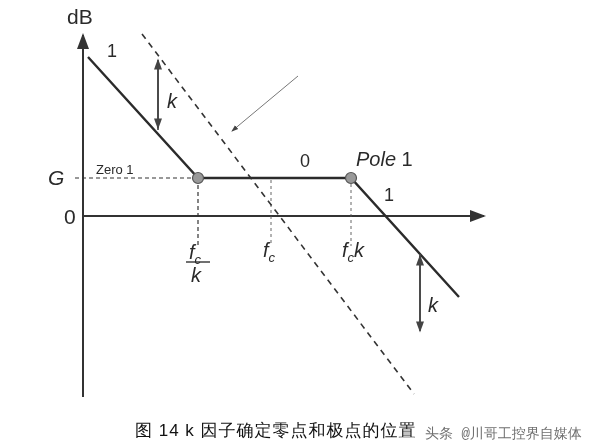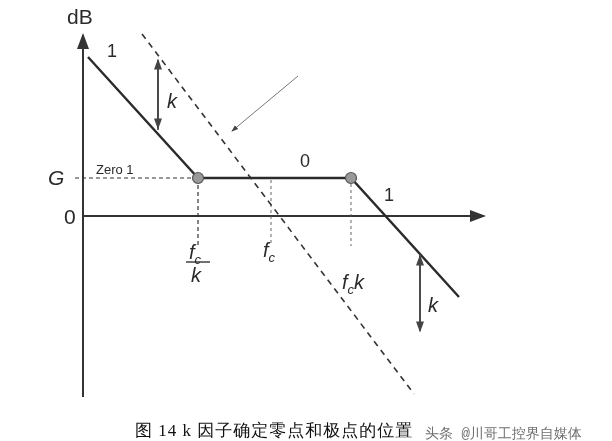--- a/index.html
+++ b/index.html
@@ -2,21 +2,21 @@
 <html><head>
 <meta charset="utf-8">
 <style>
   html, body { margin:0; padding:0; background:#ffffff; }
   body { width:612px; height:441px; position:relative; overflow:hidden;
          font-family:"Liberation Sans", sans-serif; color:#222; }
   #figure { position:absolute; left:0; top:0; width:564px; height:441px; }
   .lbl { position:absolute; white-space:nowrap; line-height:1; color:#2a2a2a; }
   .it { font-style:italic; }
   .caption { position:absolute; left:135px; top:419px; font-size:17px; color:#111;
-             font-family:Liberation Serif, serif; letter-spacing:1px; white-space:nowrap; }
+             font-family:Liberation Sans, sans-serif; letter-spacing:1px; white-space:nowrap; }
   .watermark { position:absolute; left:425px; top:425px; font-size:14px; color:#555;
                font-family:Liberation Mono, monospace; white-space:nowrap; opacity:0.85; }
 </style>
 </head>
 <body>
 
 <div id="figure">
   <svg width="612" height="441" viewBox="0 0 612 441">
     <defs>
       <marker id="arr" markerWidth="8" markerHeight="8" refX="7" refY="4" orient="auto">
@@ -55,24 +55,27 @@
   </svg>
 
   <span class="lbl" style="left:67px;top:6px;font-size:21px;">dB</span>
   <span class="lbl it" style="left:48px;top:167px;font-size:21px;">G</span>
   <span class="lbl" style="left:64px;top:206px;font-size:21px;">0</span>
 
   <span class="lbl" style="left:107px;top:42px;font-size:18px;">1</span>
   <span class="lbl it" style="left:167px;top:91px;font-size:20px;">k</span>
   <span class="lbl" style="left:96px;top:149px;font-size:13px;margin-top:14px;">Zero 1</span>
   <span class="lbl" style="left:300px;top:152px;font-size:18px;">0</span>
+  <span class="lbl" style="left:356px;top:149px;font-size:20px;">
+    <span class="it">Pole</span><span> 1</span>
+  </span>
   <span class="lbl" style="left:384px;top:186px;font-size:18px;">1</span>
   <span class="lbl it" style="left:428px;top:295px;font-size:20px;">k</span>
 
   
   <span class="lbl it" style="left:189px;top:242px;font-size:20px;"><span>f</span><sub style="font-size:13px;">c</sub></span>
   <span class="lbl it" style="left:191px;top:265px;font-size:20px;">k</span>
   <span class="lbl it" style="left:263px;top:240px;font-size:20px;"><span>f</span><sub style="font-size:13px;">c</sub></span>
-  <span class="lbl it" style="left:342px;top:240px;font-size:20px;margin-top:32px;"><span>f</span><sub style="font-size:13px;">c</sub><span>k</span></span>
+  <span class="lbl it" style="left:342px;top:240px;font-size:20px;"><span>f</span><sub style="font-size:13px;">c</sub><span>k</span></span>
 </div>
 
 <div class="caption">图  14   k  因子确定零点和极点的位置</div>
 <div class="watermark">头条 @川哥工控界自媒体</div>
 
 </body></html>

